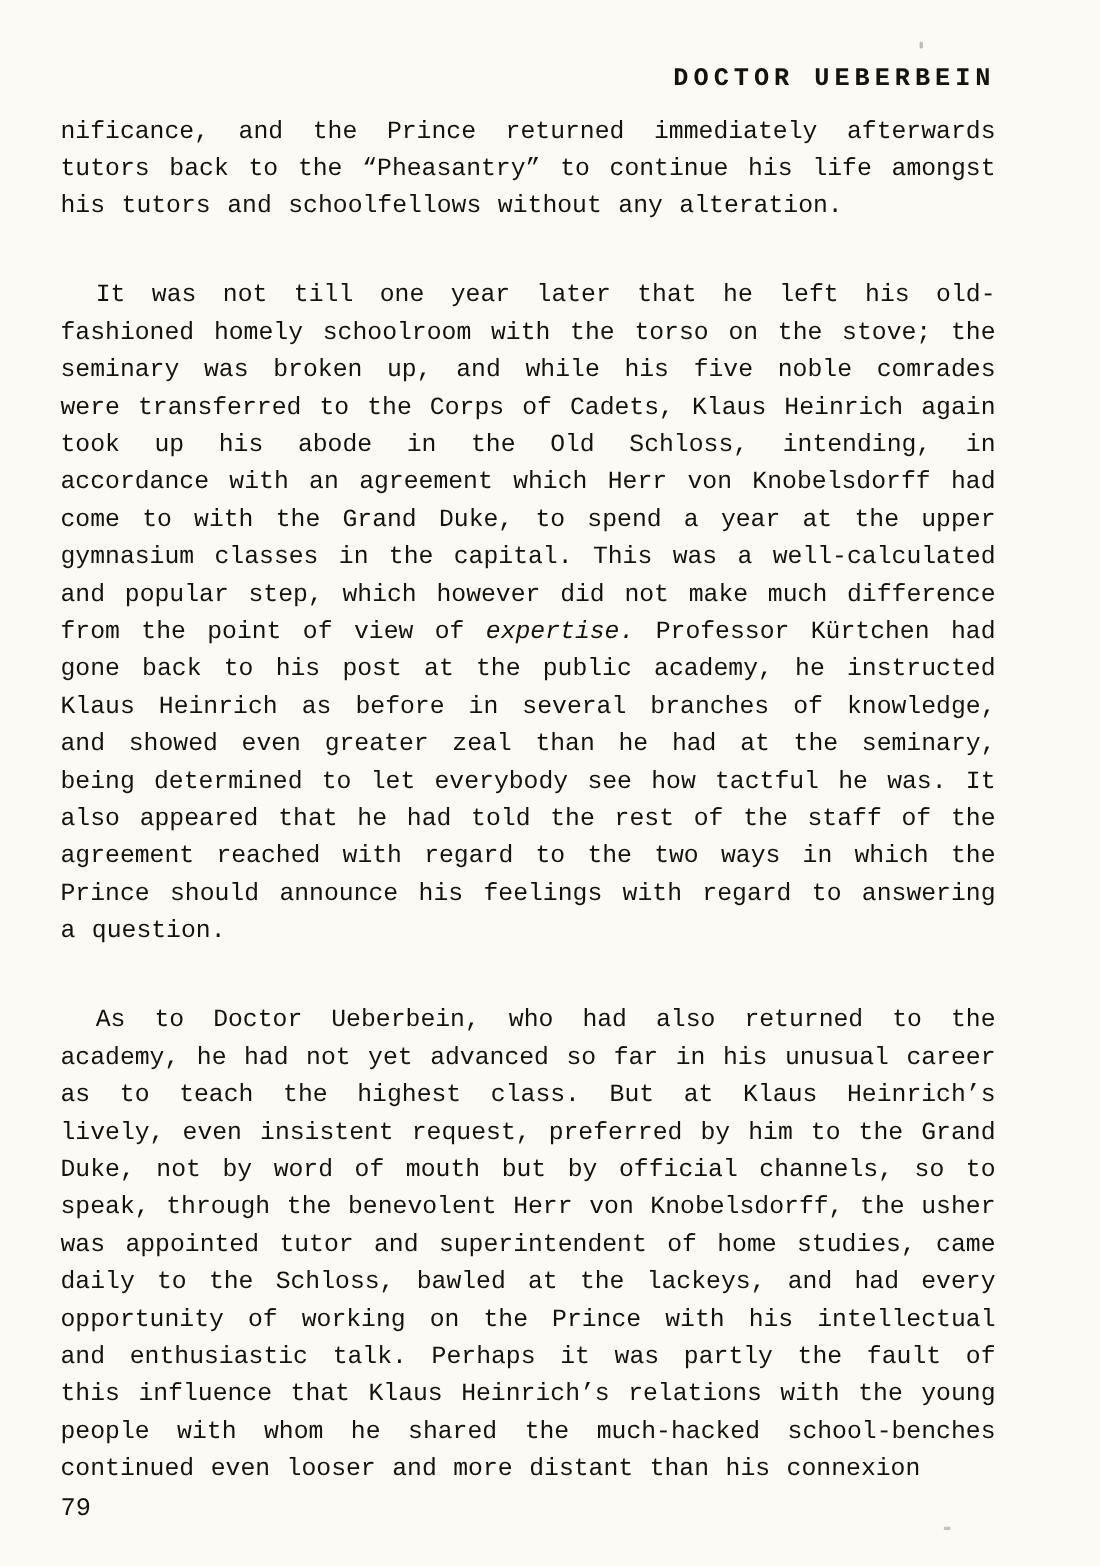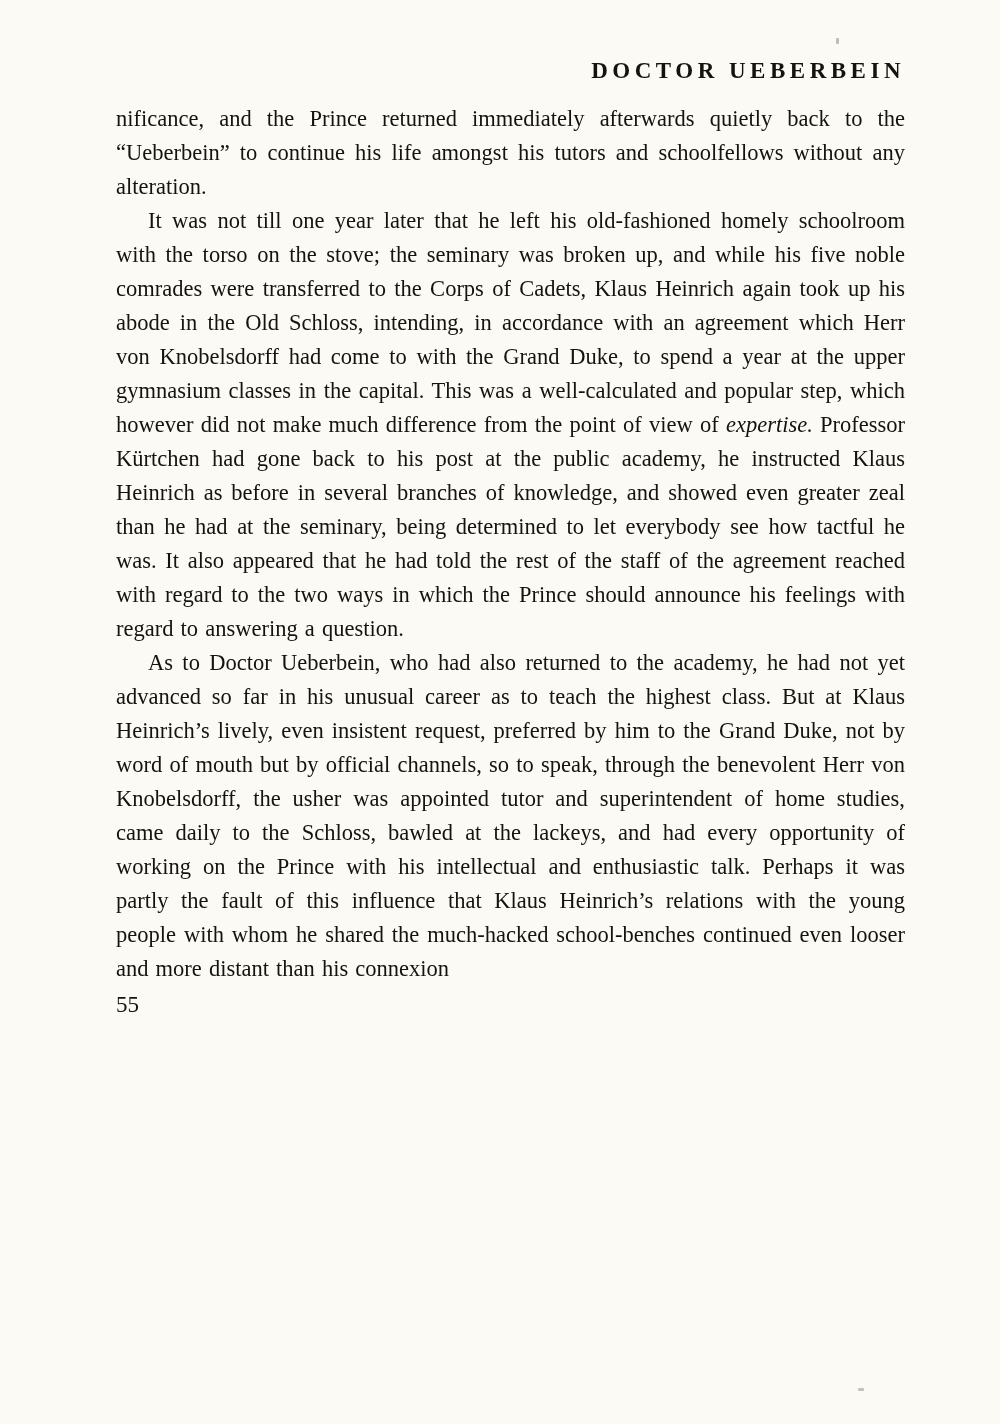--- a/index.html
+++ b/index.html
@@ -12,39 +12,40 @@
     background: #fbfaf4;
     color: #16130f;
     font-family: "Liberation Serif", serif;
     position: relative;
     overflow: hidden;
   }
   .page {
     box-sizing: border-box;
     width: 1000px;
     height: 1424px;
-    padding: 56px 95px 0 116px;
+    padding: 56px 95px 0 55px;
+    font-family: Liberation Mono, monospace;
   }
   .running-head {
     text-align: right;
     font-weight: bold;
     font-size: 23px;
     letter-spacing: 4.5px;
     line-height: 30px;
     margin: 0 0 16px 0;
     white-space: nowrap;
   }
   p.body-para {
     margin: 0;
     font-size: 22.5px;
     line-height: 34px;
     text-align: justify;
     word-spacing: 1.5px;
   }
-  p.indent { text-indent: 32px; }
+  p.indent { text-indent: 32px; margin-top: 47px; }
   p.gap { }
   .pagenum {
     font-size: 23px;
     line-height: 34px;
     margin-top: 2px;
     text-align: left;
   }
   .artifact {
     position: absolute;
     background: #8a8a85;
@@ -53,24 +54,24 @@
   .artifact.top-right   { left: 836px; top: 38px;  width: 3px; height: 6px; opacity: .55; }
   .artifact.bottom-right{ left: 858px; top: 1388px; width: 6px; height: 3px; opacity: .5; }
 </style>
 </head>
 <body>
 
 <div class="page">
 
   <div class="running-head">DOCTOR UEBERBEIN</div>
 
-  <p class="body-para">nificance, and the Prince returned immediately afterwards quietly back to the “Ueberbein” to continue his life amongst his tutors and schoolfellows without any alteration.</p>
+  <p class="body-para">nificance, and the Prince returned immediately afterwards tutors back to the “Pheasantry” to continue his life amongst his tutors and schoolfellows without any alteration.</p>
 
   <p class="body-para indent gap"><span>It was not till one year later that he left his old-fashioned homely schoolroom with the torso on the stove; the seminary was broken up, and while his five noble comrades were transferred to the Corps of Cadets, Klaus Heinrich again took up his abode in the Old Schloss, intending, in accordance with an agreement which Herr von Knobelsdorff had come to with the Grand Duke, to spend a year at the upper gymnasium classes in the capital.  This was a well-calculated and popular step, which however did not make much difference from the point of view of </span><i>expertise.</i><span>  Professor Kürtchen had gone back to his post at the public academy, he instructed Klaus Heinrich as before in several branches of knowledge, and showed even greater zeal than he had at the seminary, being determined to let everybody see how tactful he was.  It also appeared that he had told the rest of the staff of the agreement reached with regard to the two ways in which the Prince should announce his feelings with regard to answering a question.</span></p>
 
   <p class="body-para indent">As to Doctor Ueberbein, who had also returned to the academy, he had not yet advanced so far in his unusual career as to teach the highest class.  But at Klaus Heinrich’s lively, even insistent request, preferred by him to the Grand Duke, not by word of mouth but by official channels, so to speak, through the benevolent Herr von Knobelsdorff, the usher was appointed tutor and superintendent of home studies, came daily to the Schloss, bawled at the lackeys, and had every opportunity of working on the Prince with his intellectual and enthusiastic talk.  Perhaps it was partly the fault of this influence that Klaus Heinrich’s relations with the young people with whom he shared the much-hacked school-benches continued even looser and more distant than his connexion</p>
 
-  <div class="pagenum">55</div>
+  <div class="pagenum">79</div>
 
 </div>
 
 <div class="artifact top-right"></div>
 <div class="artifact bottom-right"></div>
 
 </body></html>

